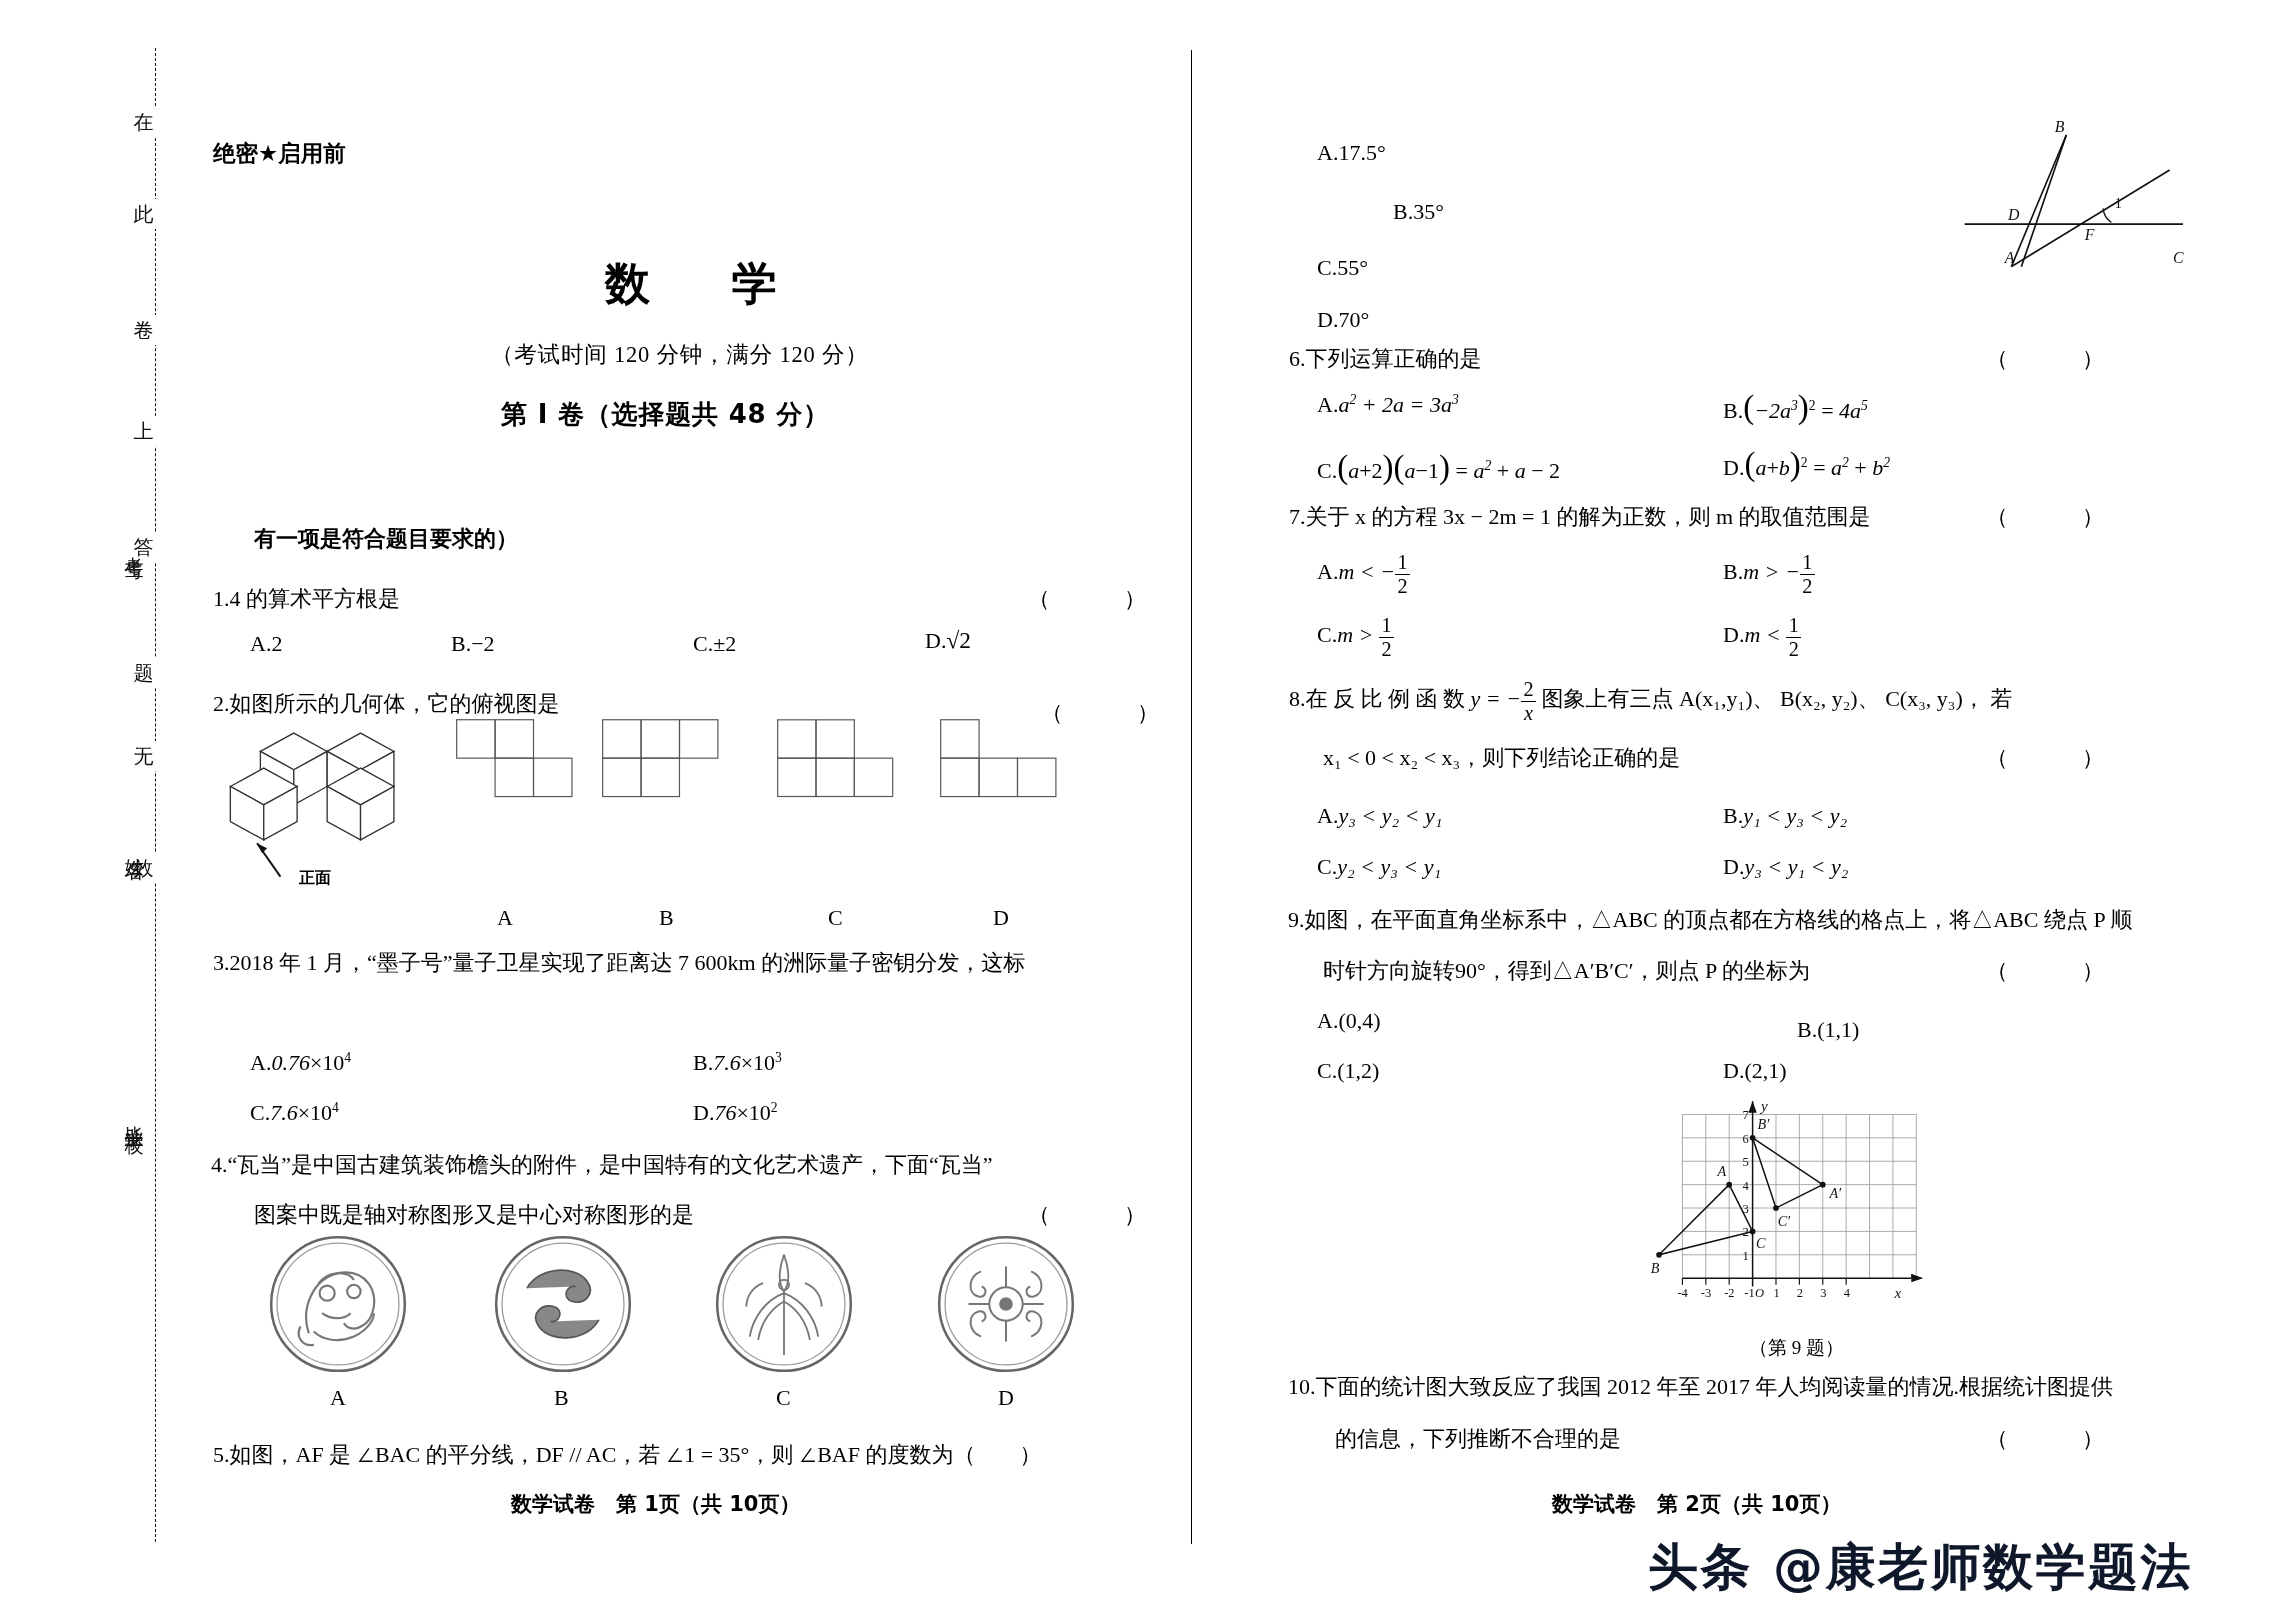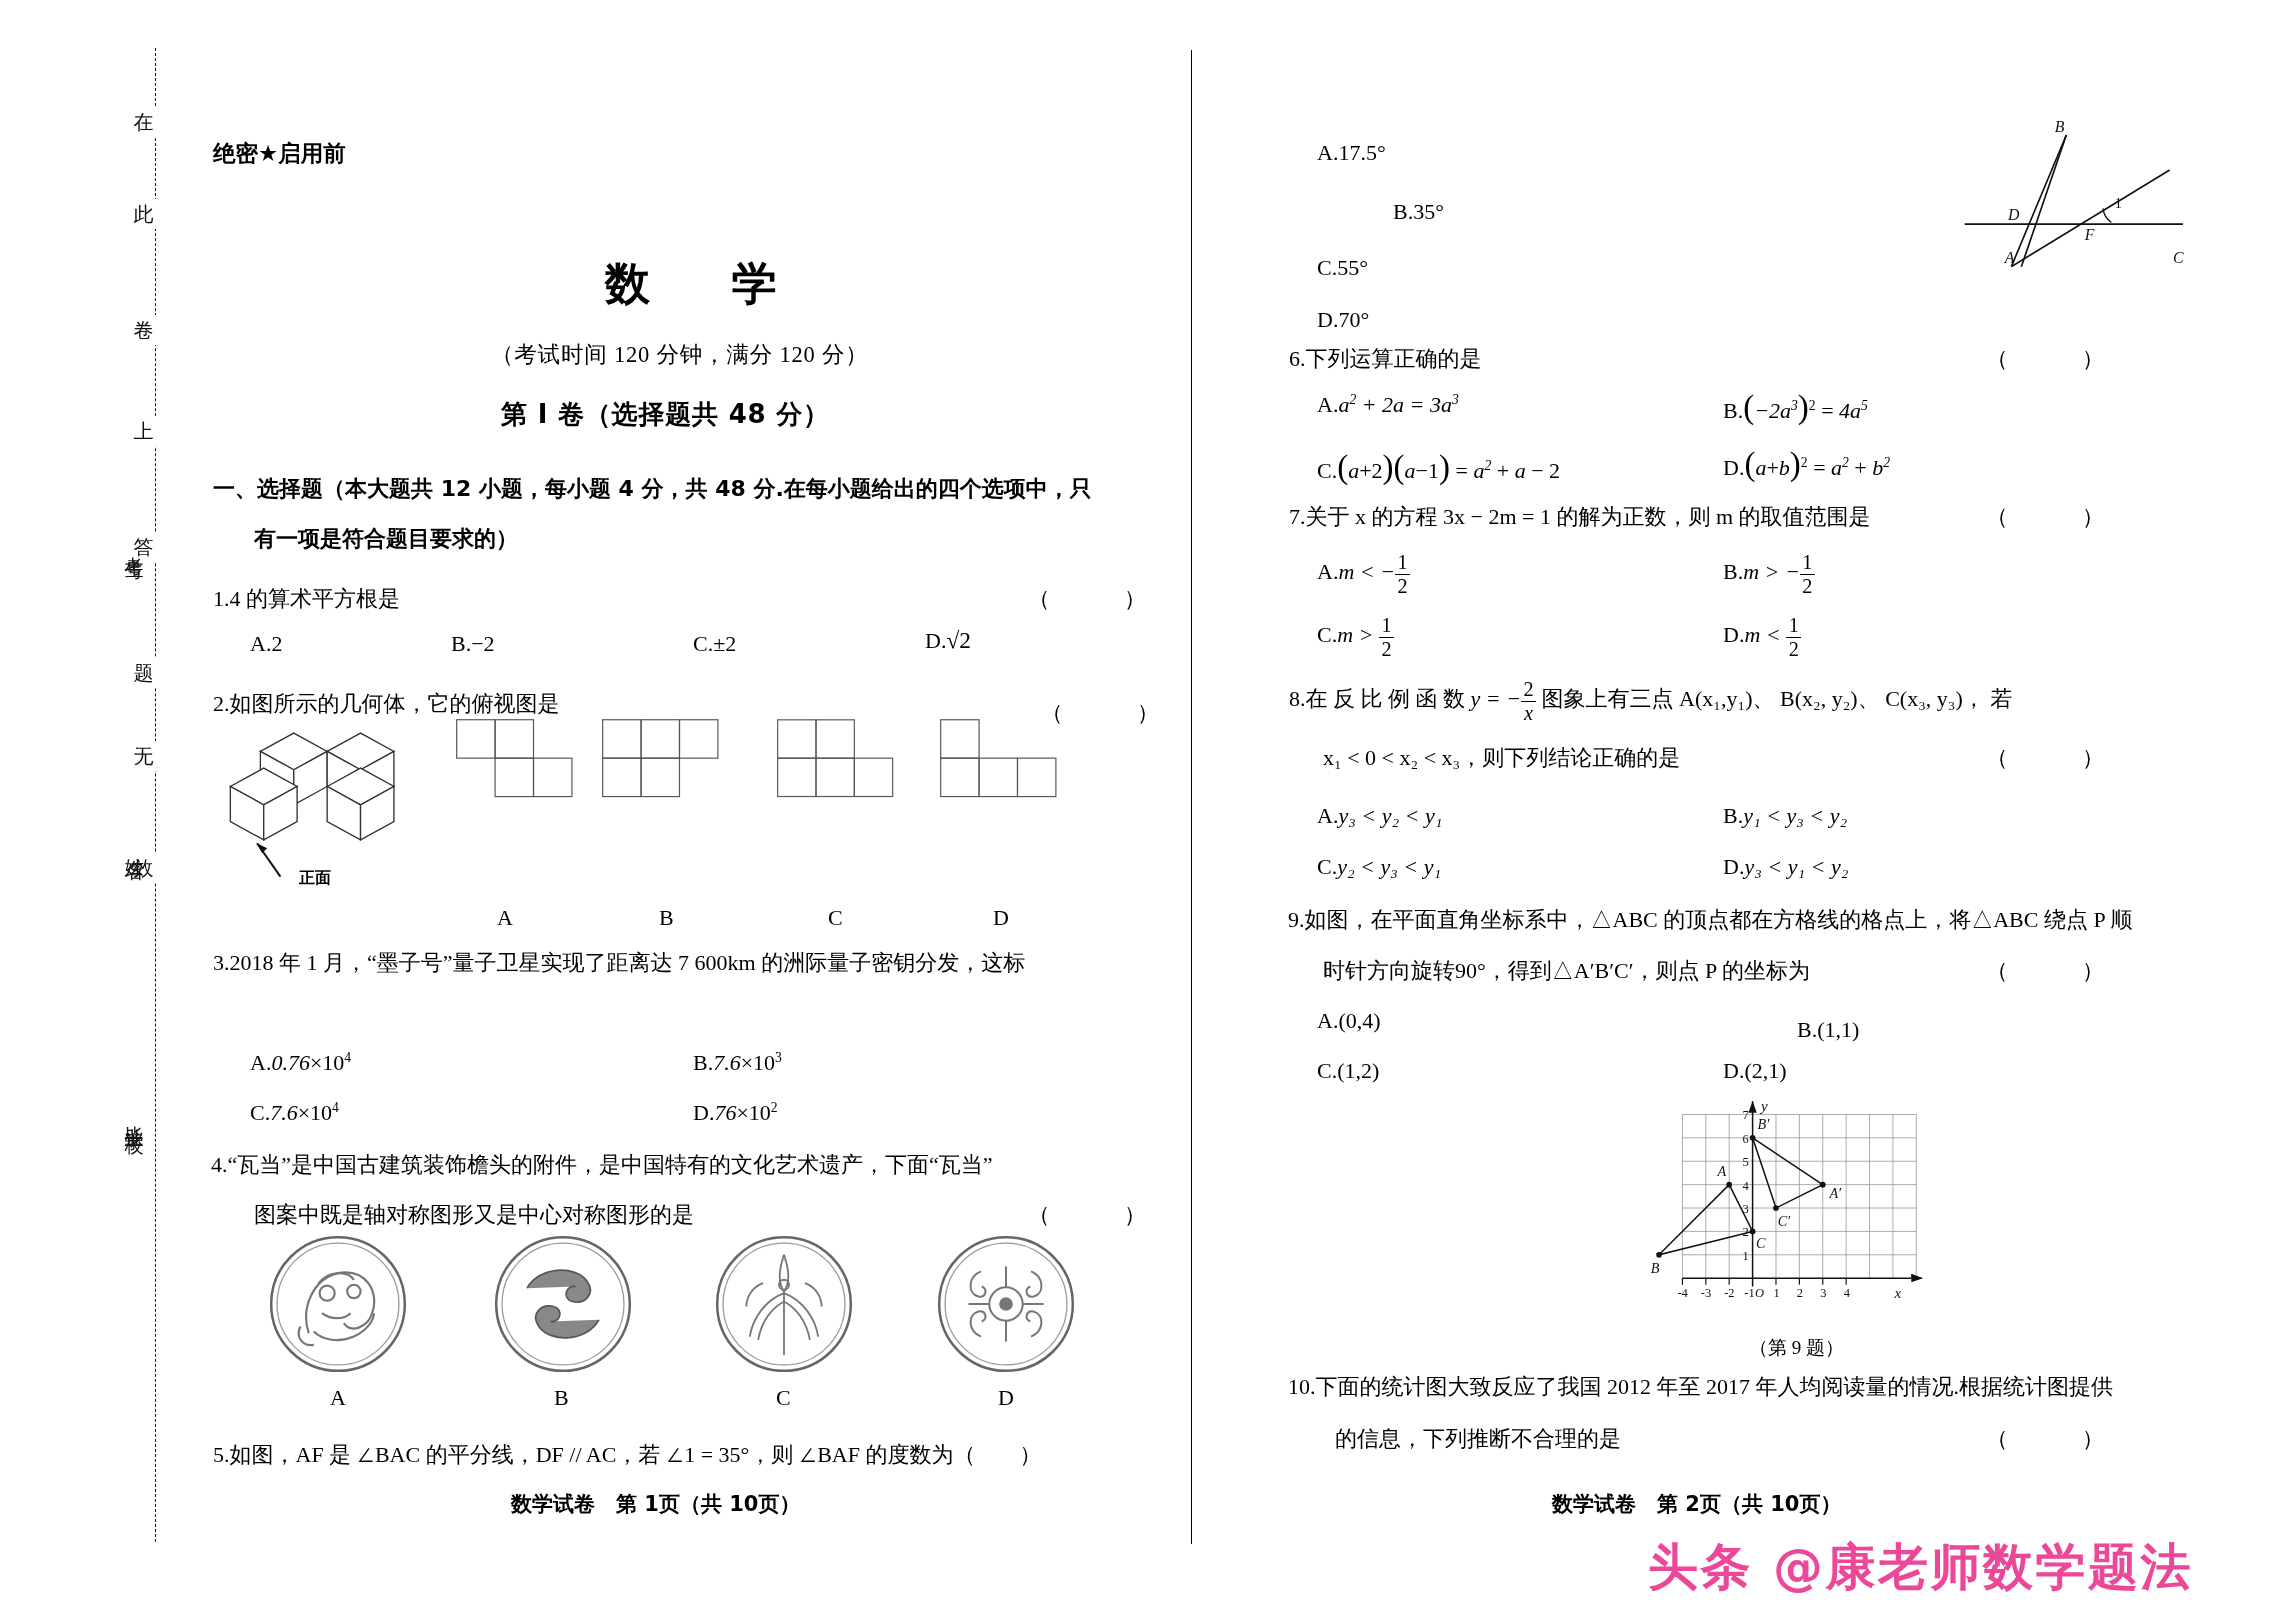--- a/index.html
+++ b/index.html
@@ -43,21 +43,21 @@
   i.v{font-style:italic;margin-top:6px;}
   .frac{display:inline-block;vertical-align:middle;text-align:center;font-size:0.92em;}
   .frac .n{display:block;border-bottom:1.2px solid #000;padding:0 2.5px;line-height:1.12;}
   .frac .d{display:block;padding:0 2.5px;line-height:1.12;}
   sup{font-size:0.62em;vertical-align:super;}
   .big{font-size:1.5em;font-family:"Liberation Serif",serif;}
   
   .wm{
     position:absolute;left:1648px;top:1534px;
     font-family:"DejaVu Sans",sans-serif;font-size:50px;font-weight:bold;
-    color:#ec4899;letter-spacing:2.5px;white-space:nowrap;
+    color:#0f172a;letter-spacing:2.5px;white-space:nowrap;
   }
   
   .ltr{font-family:"Liberation Serif",serif;font-size:22px;position:absolute;}
   svg{display:block;}
 </style>
 </head>
 <body>
 
 <div class="page">
 
@@ -79,21 +79,20 @@
 
   <div class="t secret" style="left:213px;top:138px;">绝密★启用前</div>
 
 
   <div class="t title2" style="left:605px;top:254px;">数　学</div>
 
   <div class="t subtitle" style="left:491px;top:339px;">（考试时间 120 分钟，满分 120 分）</div>
 
   <div class="t parttitle" style="left:501px;top:397px;">第 I 卷（选择题共 48 分）</div>
 
-  <div class="t sechead" style="left:213px;top:474px;">一、选择题（本大题共 12 小题，每小题 4 分，共 48 分.在每小题给出的四个选项中，只</div>
   <div class="t sechead" style="left:254px;top:524px;">有一项是符合题目要求的）</div>
 
   <div class="t q" style="left:213px;top:584px;">
     <span>1.</span><span>4 的算术平方根是</span>
   </div>
   <div class="t paren" style="left:1028px;top:584px;">（　　）</div>
 
   <div class="t opt" style="left:250px;top:631px;">
     <span>A.</span><span>2</span>
   </div>

